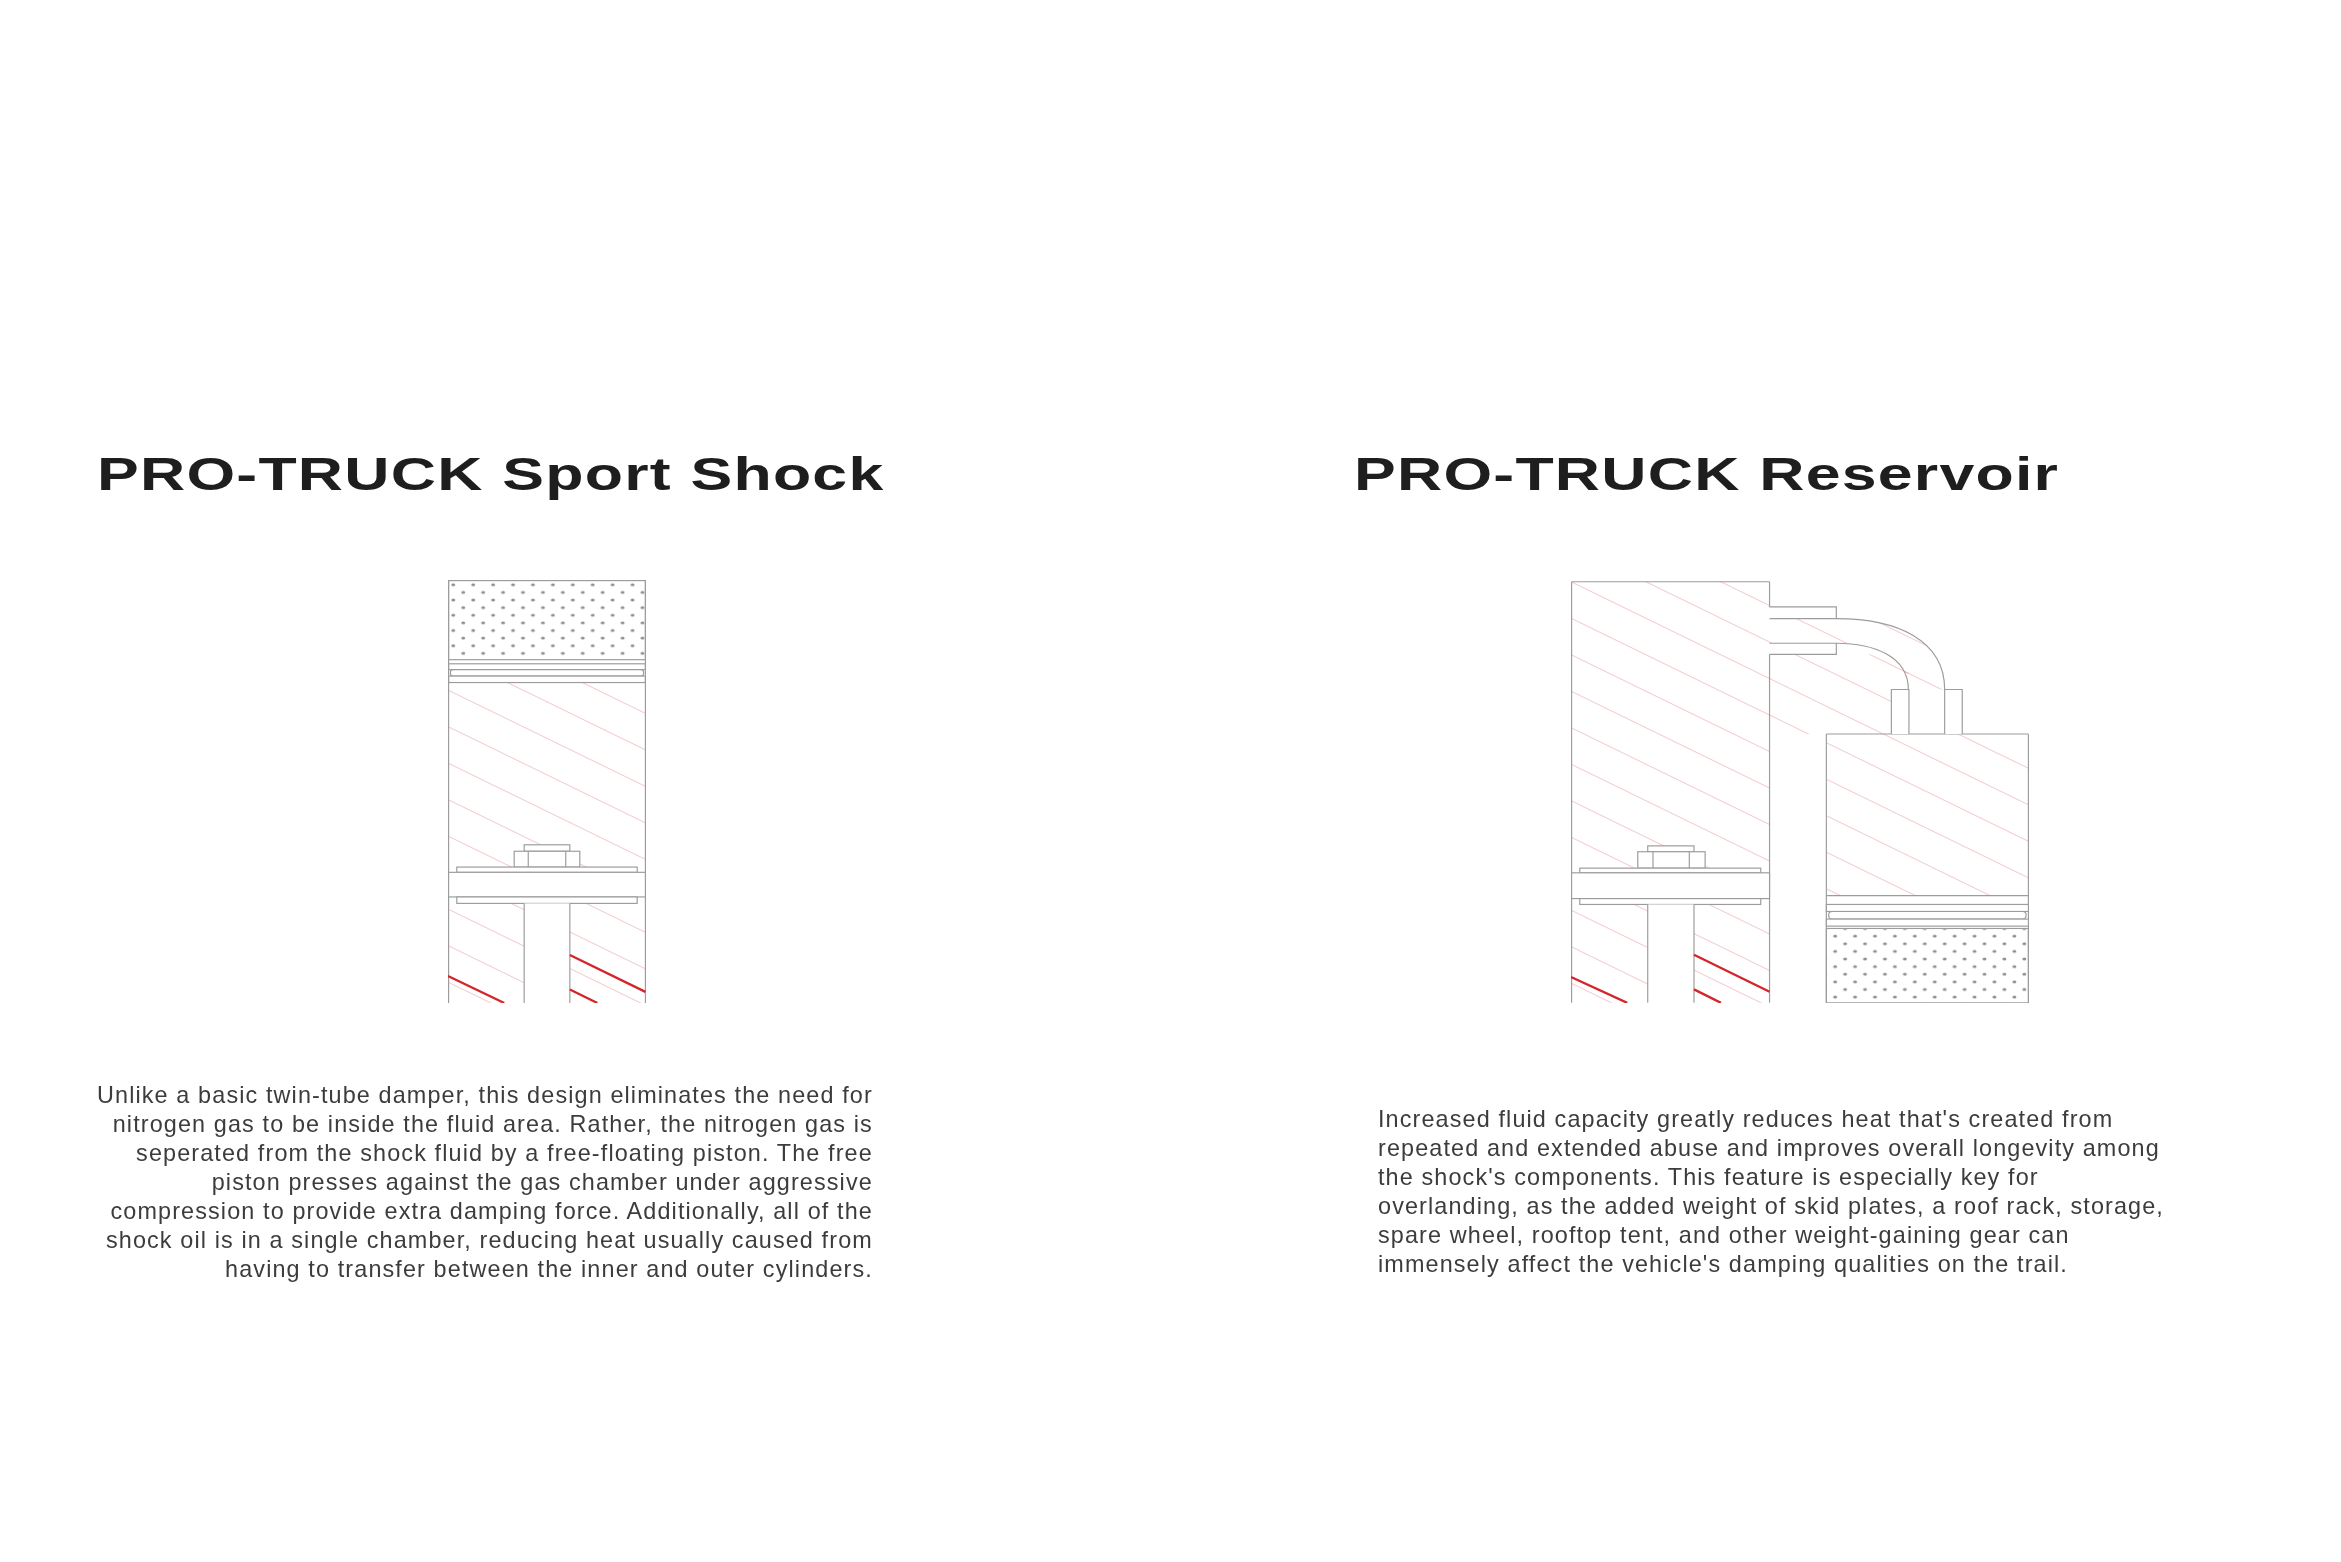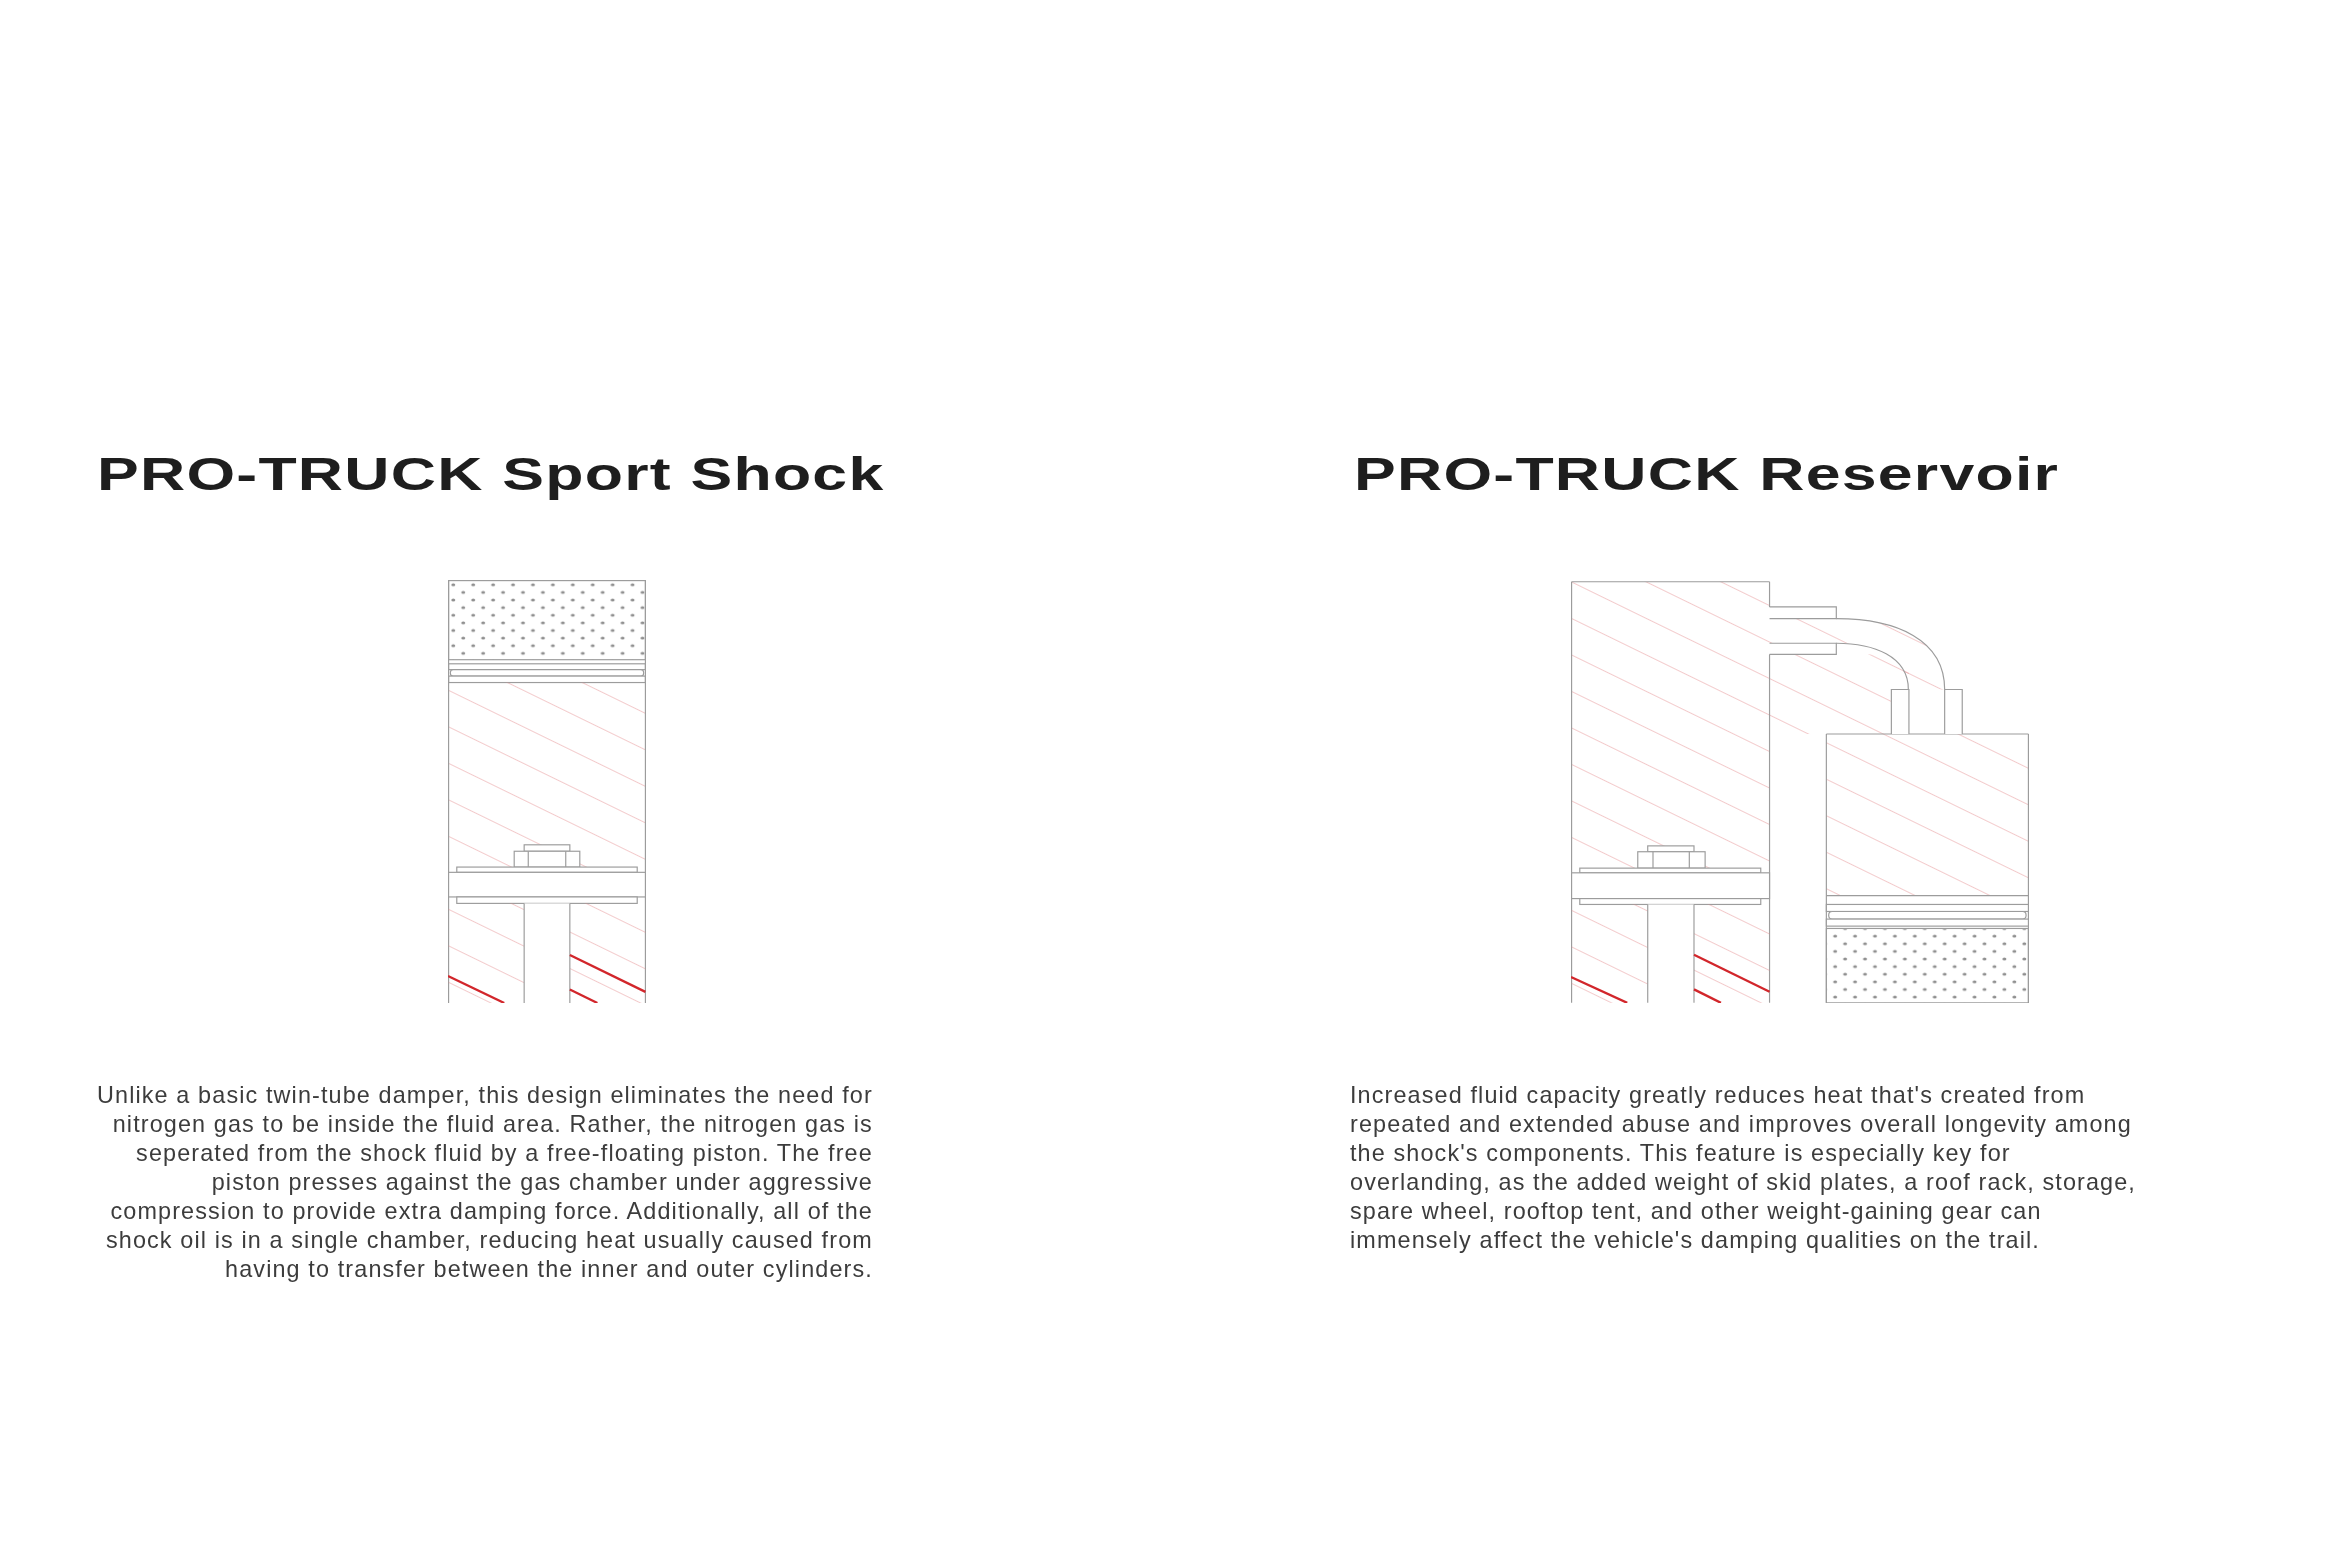--- a/index.html
+++ b/index.html
@@ -12,21 +12,21 @@
     transform:scaleX(1.36);transform-origin:left top;white-space:nowrap;
   }
   .hd-left{left:97px;}
   .hd-right{left:1354px;}
   .desc{
     position:absolute;margin:0;top:1081px;
     font-size:23.4px;line-height:29px;letter-spacing:0.048em;
     color:var(--body-text,#3c3c3c);white-space:pre;
   }
   .desc-left{left:97px;text-align:right;}
-  .desc-right{left:1350px;}
+  .desc-right{left:1378px;margin-top:24px;}
   .diagram{position:absolute;display:block;}
   .diagram-left{left:448px;top:580px;width:198px;height:423px;}
   .diagram-right{left:1571px;top:581px;width:458px;height:422px;}
   
   .st{fill:none;stroke:var(--outline,#9c9c9c);stroke-width:2;}
   .wf{fill:#ffffff;stroke:var(--outline,#9c9c9c);stroke-width:2;}
   .hf{fill:url(#hatchP);}
   .dotfill{fill:url(#dotsP);stroke:var(--outline,#9c9c9c);stroke-width:2;}
   .hatch-line{stroke:var(--hatch,#e2888b);stroke-width:1.5;}
   .dot{fill:var(--dot,#8f8f8f);}

